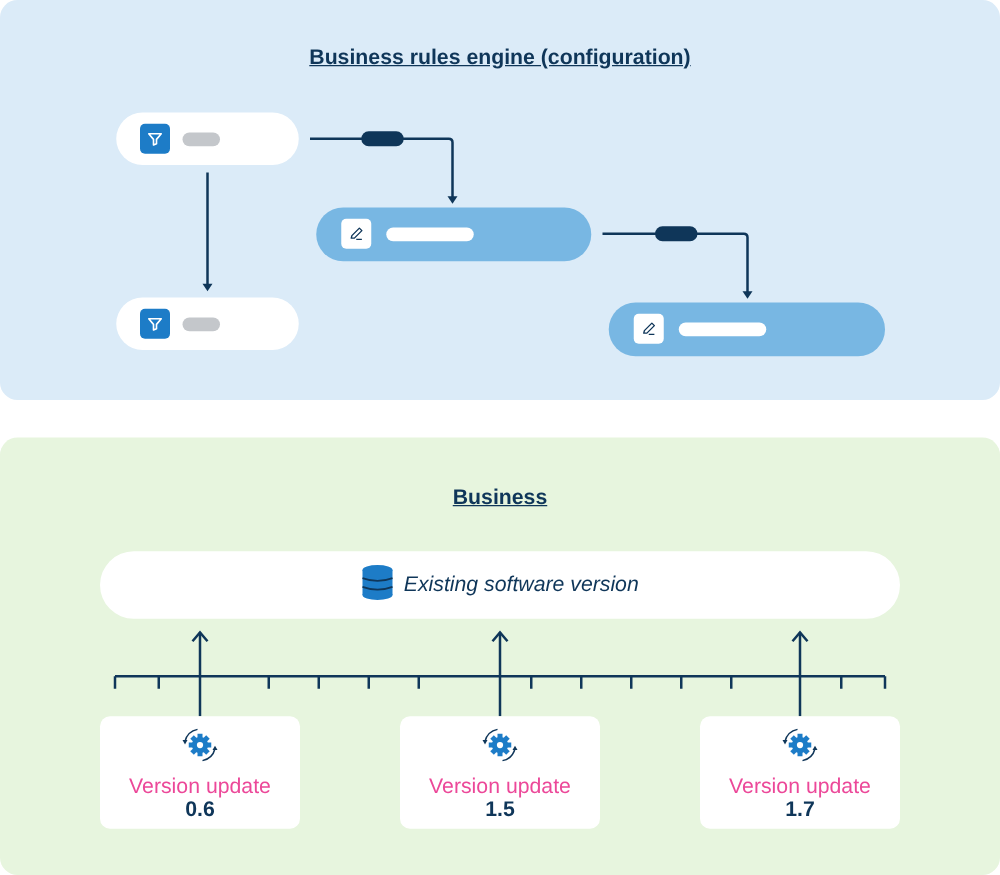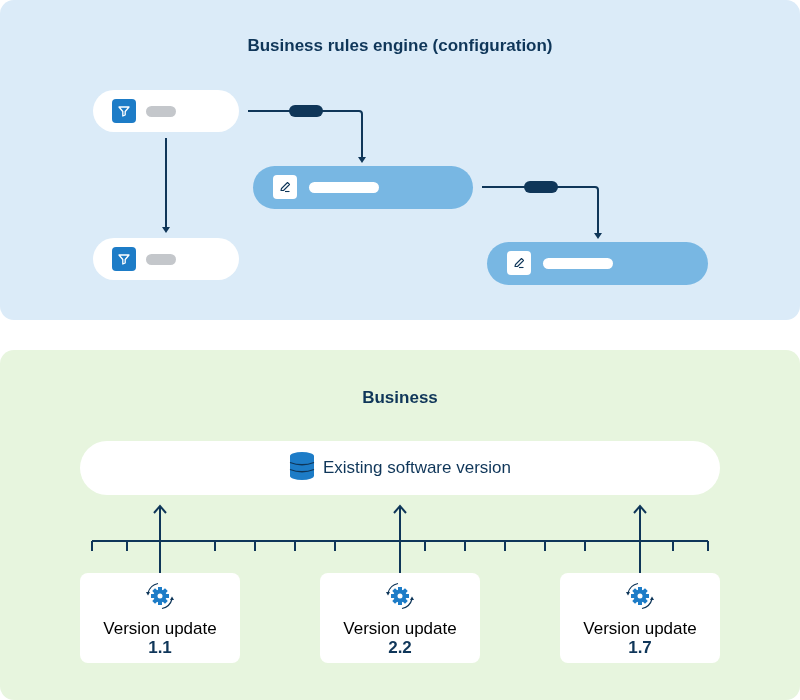--- a/index.html
+++ b/index.html
@@ -1,36 +1,36 @@
 <!DOCTYPE html>
 <html><head>
 <meta charset="utf-8">
 <style>
   html, body { margin:0; padding:0; background:#ffffff; }
   body { width:800px; height:700px; position:relative; overflow:hidden; font-family:"Liberation Sans", sans-serif; color:#0f3659; }
   .panel { position:absolute; left:0; width:800px; border-radius:14px; }
   .panel-top { top:0; height:320px; background:#dbebf8; }
   .panel-bottom { top:350px; height:350px; background:#e7f5de; }
-  .panel-title { position:absolute; left:0; width:800px; text-align:center; font-weight:bold; font-size:17px; color:#0f3659; }
+  .panel-title { position:absolute; left:0; width:800px; text-align:center; font-weight:bold; font-size:17px; color:#0f3659;text-decoration:underline; }
   .node { position:absolute; border-radius:22px; }
   .node-white { background:#ffffff; }
   .node-blue { background:#78b7e3; }
   .ico-box { position:absolute; width:24px; height:24px; border-radius:4px; display:flex; align-items:center; justify-content:center; }
   .ico-filter { background:#1d7cc7; }
   .ico-edit { background:#ffffff; }
   .pill { position:absolute; height:11px; border-radius:6px; }
   .pill-grey { background:#c4c7cb; width:30px; }
   .pill-white { background:#ffffff; width:70px; }
   svg.lines { position:absolute; left:0; top:0; width:800px; height:700px; pointer-events:none; }
   .existing { position:absolute; left:80px; top:441px; width:640px; height:54px; background:#ffffff; border-radius:27px; }
-  .existing-inner { position:absolute; left:0; top:0; width:640px; height:54px; display:flex; align-items:center; justify-content:center; gap:8px; }
+  .existing-inner { position:absolute; left:0; top:0; width:640px; height:54px; display:flex; align-items:center; justify-content:center; gap:8px;font-style:italic; }
   .existing-label { font-size:17px; color:#0f3659; }
   .ver-card { position:absolute; top:573px; width:160px; height:90px; background:#ffffff; border-radius:8px; text-align:center; }
   .ver-icon { position:absolute; left:64px; top:7px; }
-  .ver-label { position:absolute; left:0; top:46px; width:160px; font-size:17px; color:#000000; }
+  .ver-label { position:absolute; left:0; top:46px; width:160px; font-size:17px; color:#ec4899; }
   .ver-num { position:absolute; left:0; top:65px; width:160px; font-size:17px; font-weight:bold; color:#0f3659; }
 </style>
 </head>
 <body>
 
 <div class="panel panel-top">
   <div class="panel-title" style="top:36px;">Business rules engine (configuration)</div>
 </div>
 
 <div class="panel panel-bottom">
@@ -149,21 +149,21 @@
           <rect x="21" y="14" width="4" height="4" transform="rotate(45 16 16)"></rect>
       </g>
       <circle cx="16" cy="16" r="2.5" fill="#ffffff"></circle>
       <path d="M14 3.5 A13 13 0 0 0 4 13" stroke="#0f3659" stroke-width="1.2" fill="none"></path>
       <polygon points="2,12 6,12 4,15.5" fill="#0f3659"></polygon>
       <path d="M18 28.5 A13 13 0 0 0 28 19" stroke="#0f3659" stroke-width="1.2" fill="none"></path>
       <polygon points="26,20 30,20 28,16.5" fill="#0f3659"></polygon>
     </svg>
   </span>
   <div class="ver-label">Version update</div>
-  <div class="ver-num">1.1</div>
+  <div class="ver-num">0.6</div>
 </div>
 
 <div class="ver-card" style="left:320px;">
   <span class="ver-icon">
     <svg width="32" height="32" viewBox="0 0 32 32">
       <g fill="#1d7cc7">
           <circle cx="16" cy="16" r="6.5"></circle>
         <rect x="14" y="7" width="4" height="4"></rect>
           <rect x="14" y="21" width="4" height="4"></rect>
         <rect x="7" y="14" width="4" height="4"></rect>
@@ -174,21 +174,21 @@
           <rect x="21" y="14" width="4" height="4" transform="rotate(45 16 16)"></rect>
       </g>
       <circle cx="16" cy="16" r="2.5" fill="#ffffff"></circle>
       <path d="M14 3.5 A13 13 0 0 0 4 13" stroke="#0f3659" stroke-width="1.2" fill="none"></path>
       <polygon points="2,12 6,12 4,15.5" fill="#0f3659"></polygon>
       <path d="M18 28.5 A13 13 0 0 0 28 19" stroke="#0f3659" stroke-width="1.2" fill="none"></path>
       <polygon points="26,20 30,20 28,16.5" fill="#0f3659"></polygon>
     </svg>
   </span>
   <div class="ver-label">Version update</div>
-  <div class="ver-num">2.2</div>
+  <div class="ver-num">1.5</div>
 </div>
 
 <div class="ver-card" style="left:560px;">
   <span class="ver-icon">
     <svg width="32" height="32" viewBox="0 0 32 32">
       <g fill="#1d7cc7">
           <circle cx="16" cy="16" r="6.5"></circle>
         <rect x="14" y="7" width="4" height="4"></rect>
           <rect x="14" y="21" width="4" height="4"></rect>
         <rect x="7" y="14" width="4" height="4"></rect>

